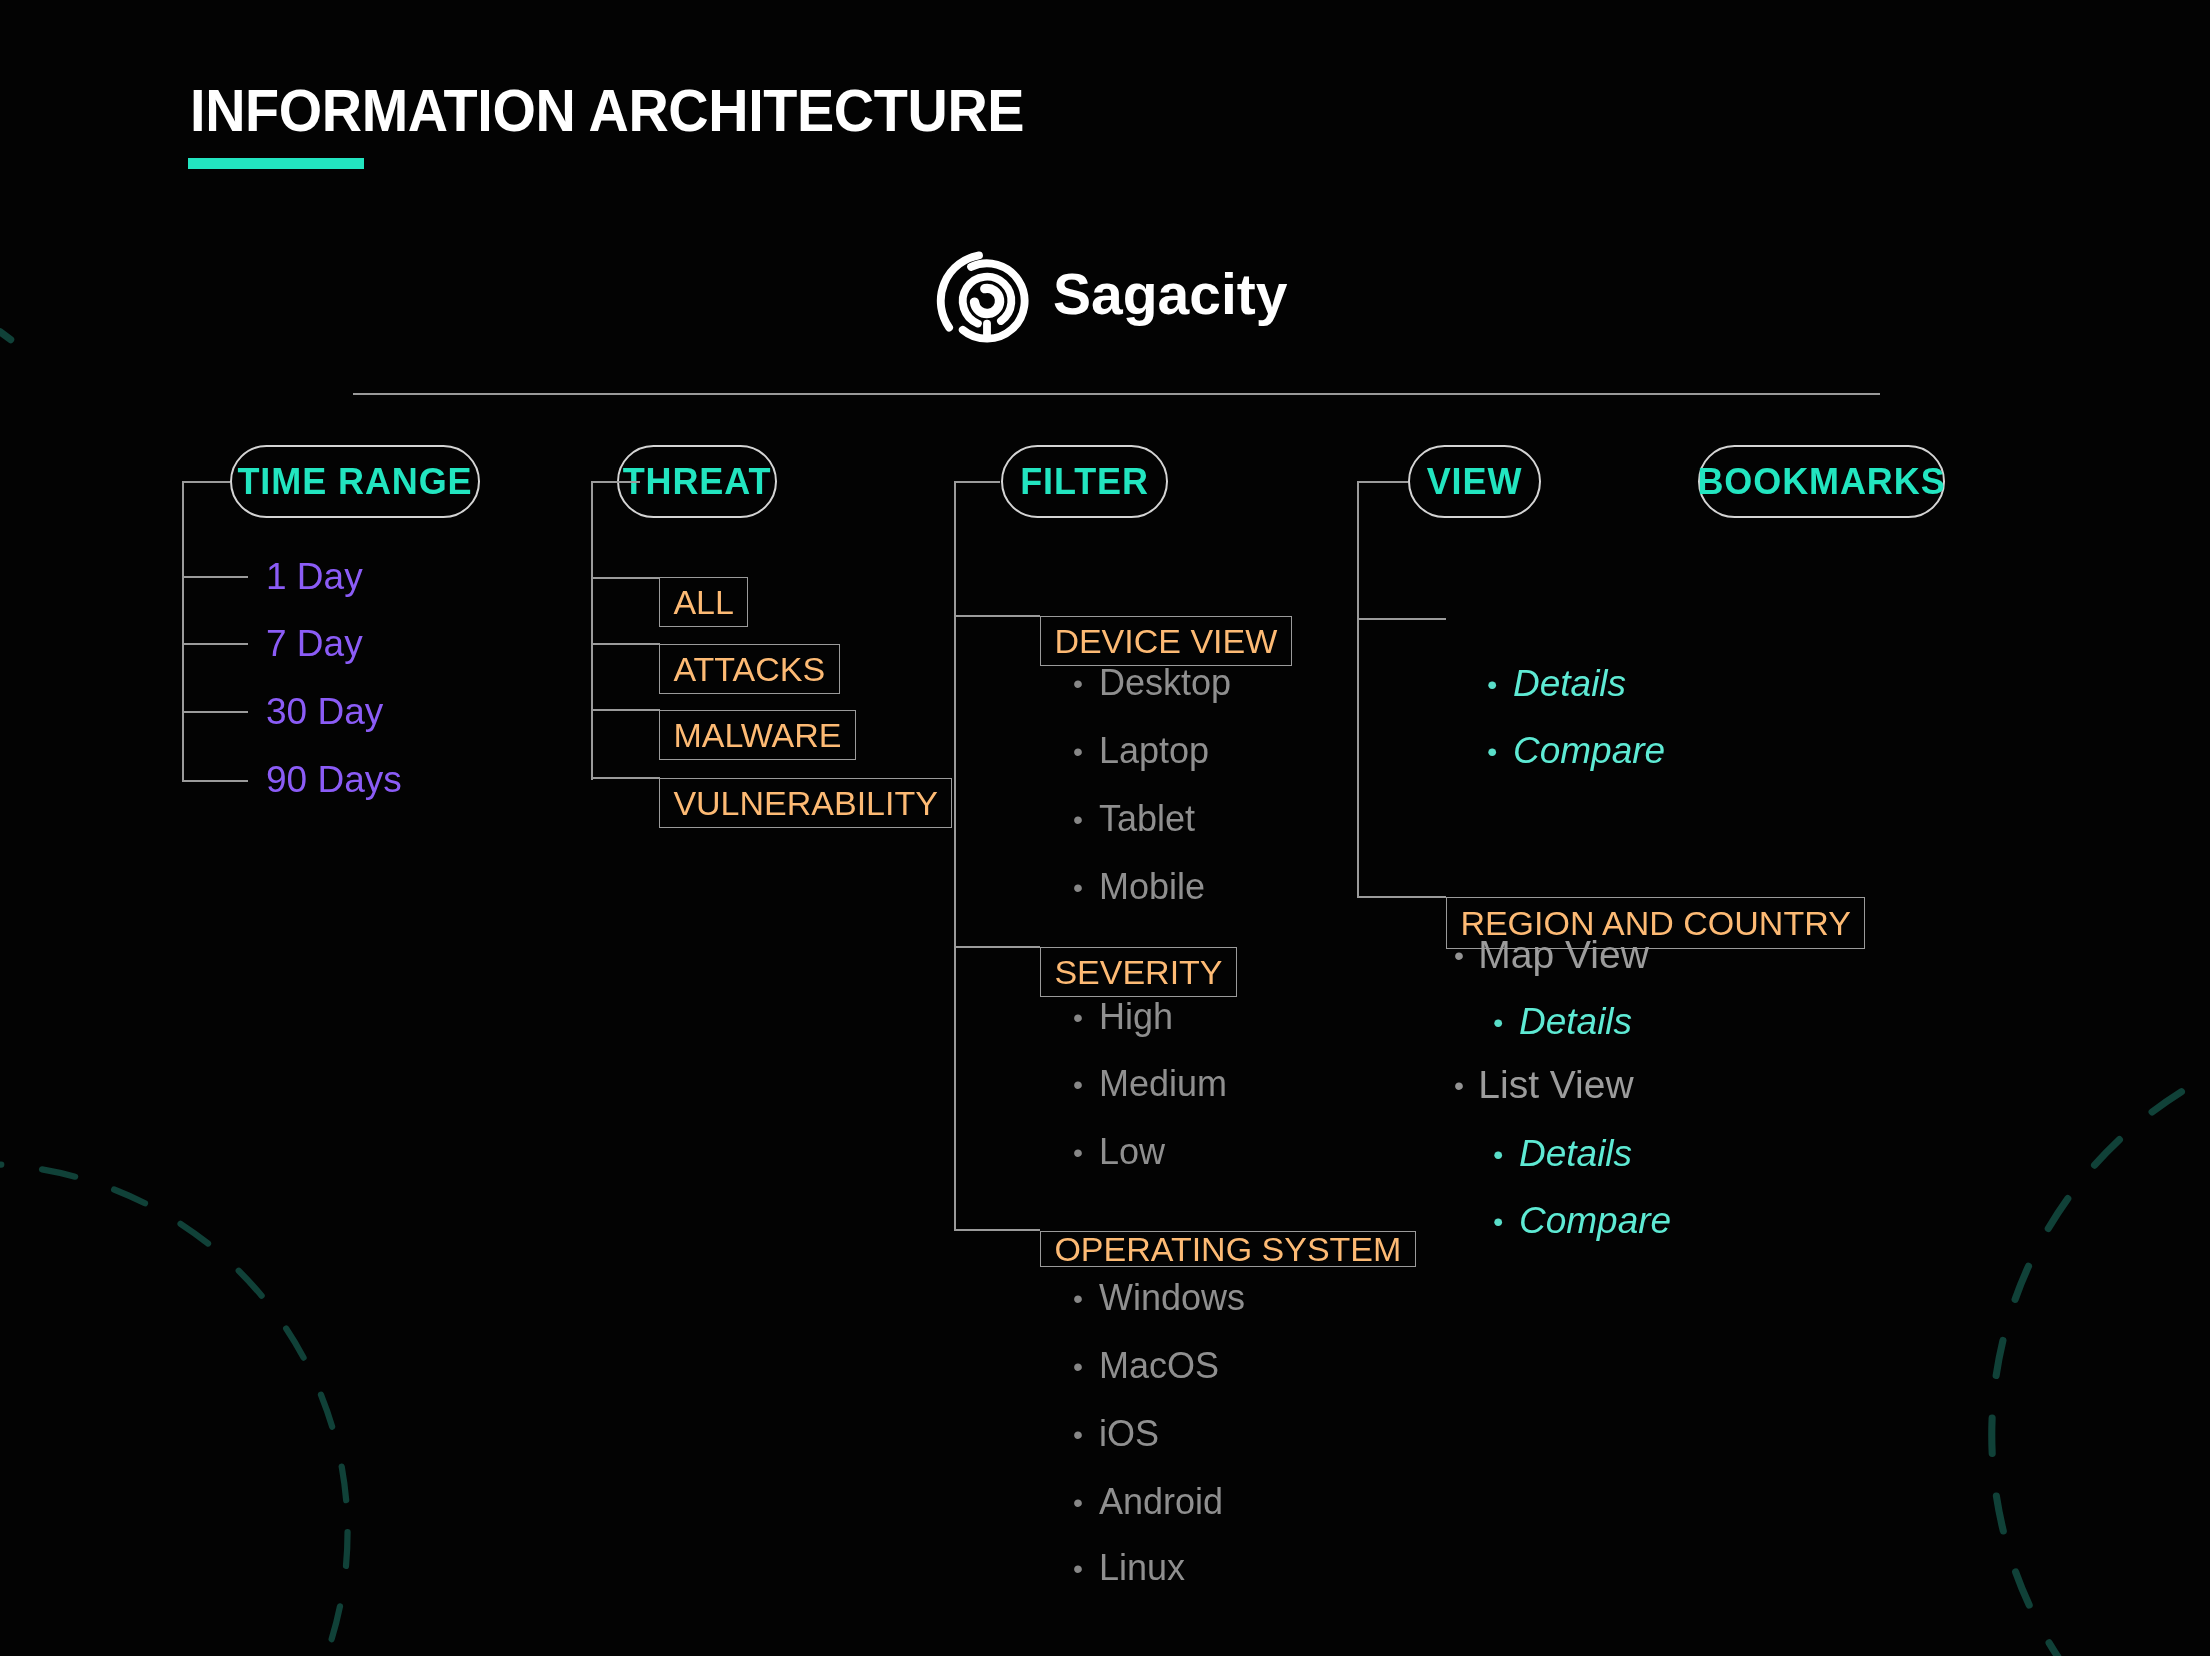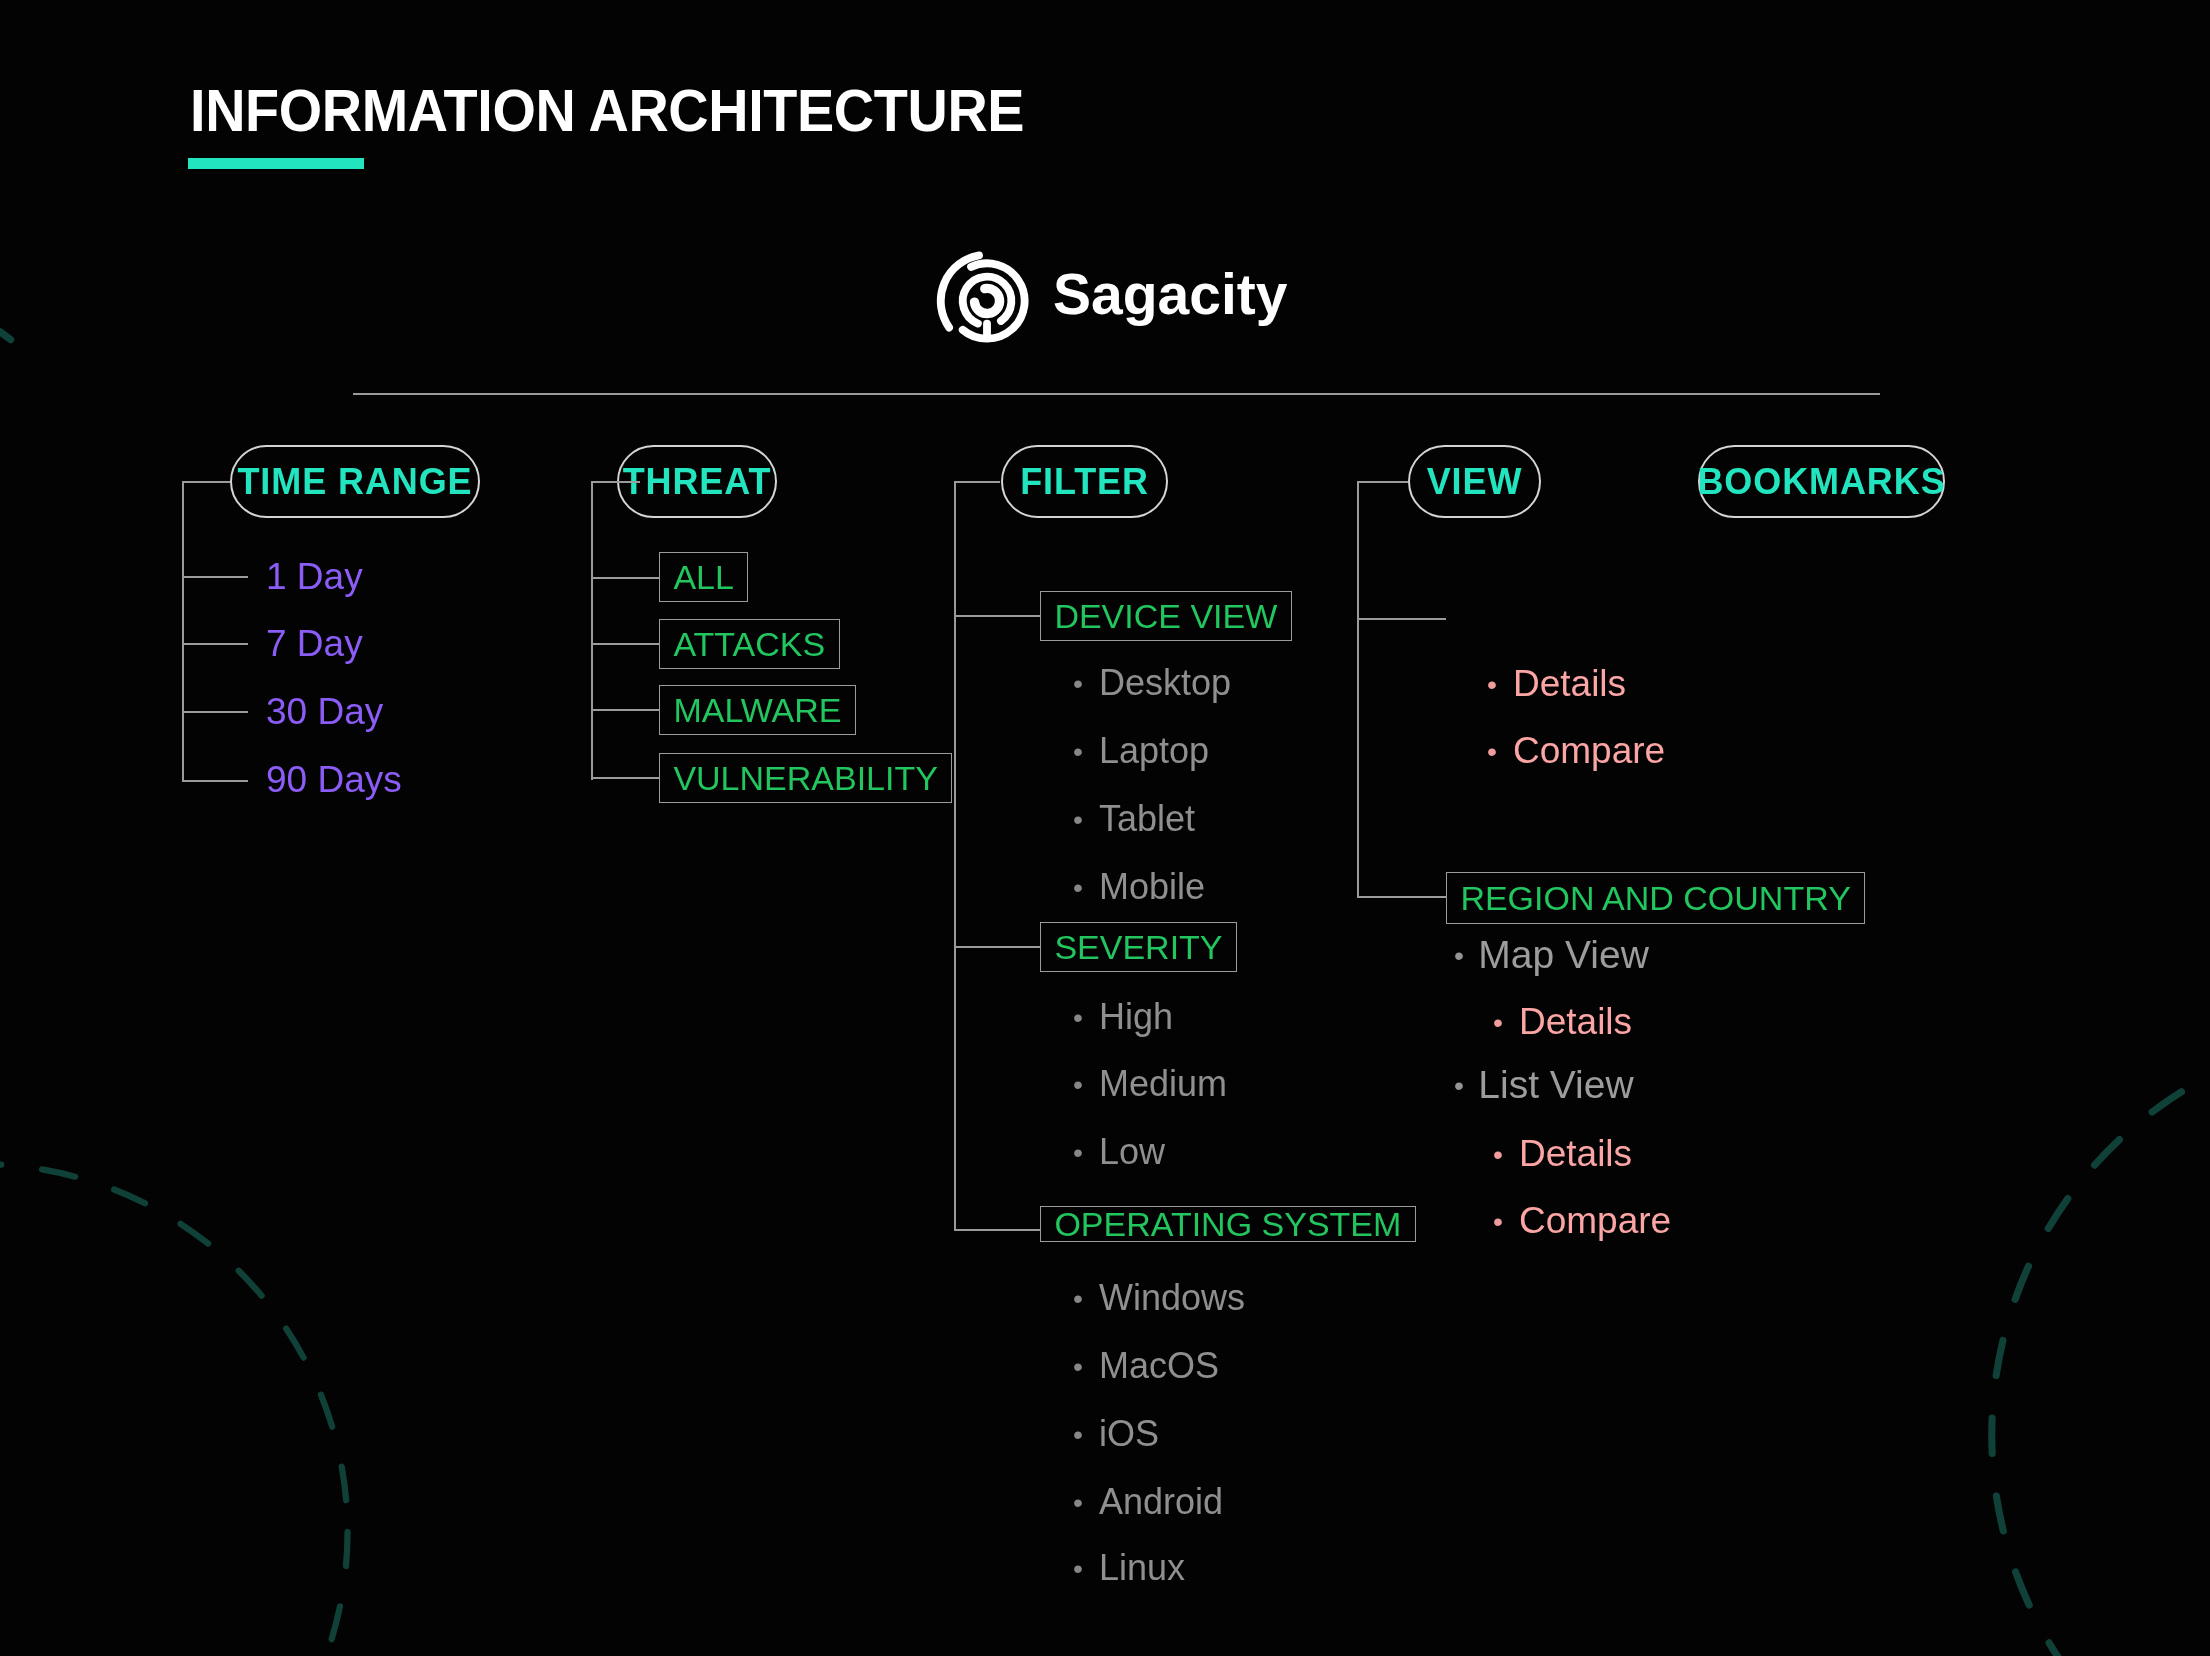--- a/index.html
+++ b/index.html
@@ -39,38 +39,38 @@
   .pill{
     position:absolute;top:445px;height:73px;border:2.2px solid #d4d4d4;border-radius:39px;
     display:flex;align-items:center;justify-content:center;
     color:var(--accent);font-weight:bold;font-size:36px;letter-spacing:0.9px;white-space:nowrap;
   }
 
   
   .nbox{
     position:absolute;height:50px;border:1.8px solid #9b9b9b;
     display:flex;align-items:center;padding:0 13.4px;
-    color:#22c55e;font-size:34px;white-space:nowrap;
+    color:#fdba74;font-size:34px;white-space:nowrap;margin-top:25px;
   }
 
   
   .plain{
     position:absolute;transform:translateY(-50%);
     font-size:37px;color:#8b5cf6;white-space:nowrap;
   }
 
   
   .bul{
     position:absolute;transform:translateY(-50%);
     display:flex;align-items:center;gap:16px;
     font-size:36px;color:#8f8f8f;white-space:nowrap;
   }
   .bul::before{content:"\2022";font-size:28.5px;line-height:1;color:inherit;opacity:.95;}
   .bul.mode{font-size:39px;color:#9c9c9c;gap:14.3px;}
-  .bul.itl{font-size:37px;color:#fca5a5;}
+  .bul.itl{font-style:italic;font-size:37px;color:#5eead4;}
 </style>
 </head>
 <body>
 
 <div class="canvas">
 
   <svg class="deco" viewBox="0 0 2481 1859" fill="none">
     <circle cx="-23" cy="1719" r="413" style="stroke:var(--deco-arc)" stroke-width="7" stroke-dasharray="38 46" stroke-linecap="round"></circle>
     <circle cx="2690" cy="1610" r="455" style="stroke:var(--deco-arc)" stroke-width="8" stroke-dasharray="40 48" stroke-linecap="round"></circle>
     <path d="M 0 372 L 12 381" style="stroke:var(--deco-arc)" stroke-width="8" stroke-linecap="round"></path>

